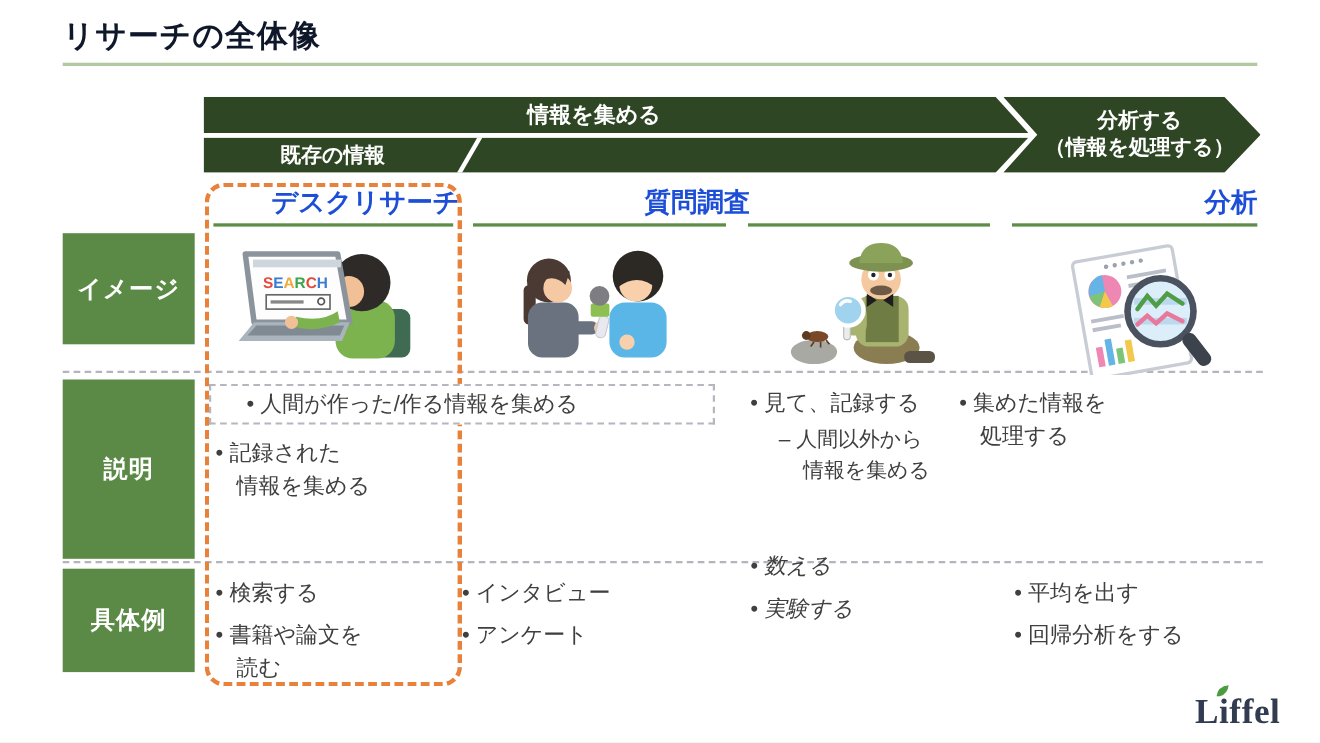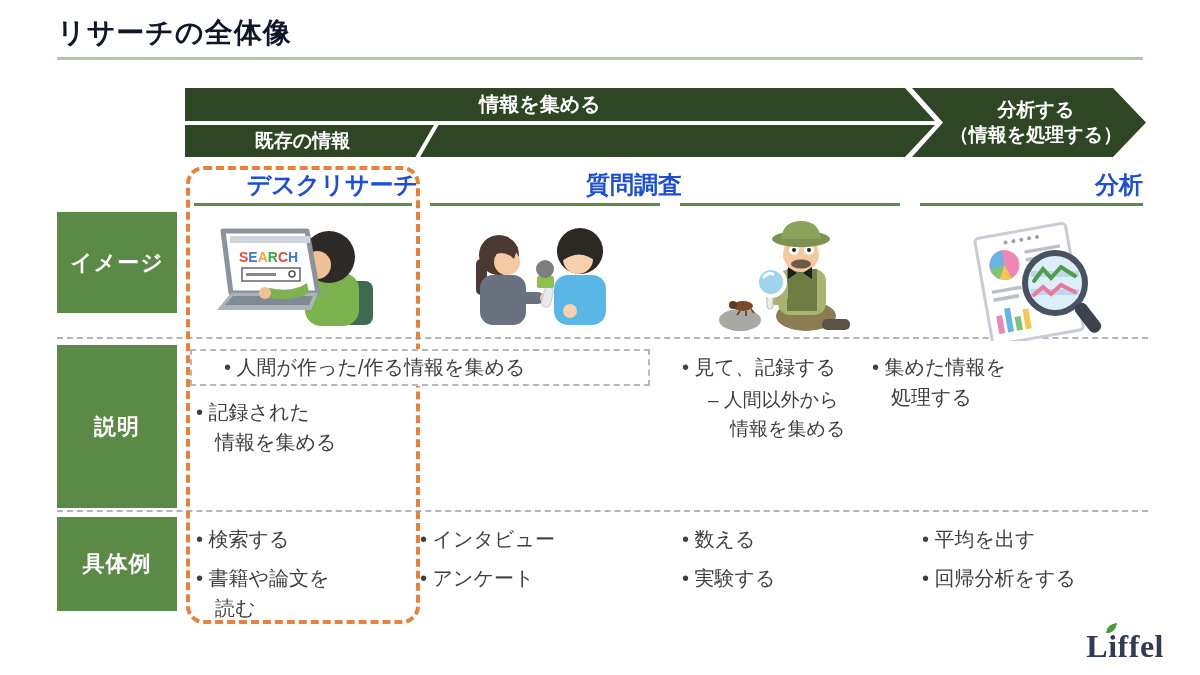--- a/index.html
+++ b/index.html
@@ -55,21 +55,21 @@
   
   .shared-box { position:absolute; left:190px; top:349px; width:460px; height:37px;
     border:2px dashed #b6b6be; display:flex; align-items:center; padding-left:32px;
     font-size:20px; color:#3f3f3f; background:#fff;text-align:center; }
 
   
   .cell { position:absolute; font-size:20px; color:#3f3f3f; line-height:1.5; }
   .d1 { left:196px; top:397px; width:215px; } .d2 { left:420px; top:397px; width:232px; }
   .d3 { left:682px; top:352px; width:222px; } .d4 { left:872px; top:352px; width:226px; }
   .e1 { left:196px; top:524px; width:215px; } .e2 { left:420px; top:524px; width:232px; }
-  .e3 { left:682px; top:524px; width:222px; } .e4 { left:922px; top:524px; width:226px; }
+  .e3 { left:682px; top:500px; width:222px;font-style:italic; } .e4 { left:922px; top:524px; width:226px; }
   .b { white-space:pre-line; }
   .l1 { padding-left:19px; text-indent:-19px; }
   .l2 { margin-left:26px; padding-left:22px; text-indent:-22px; margin-top:4px; font-size:19px; }
   .gap { margin-top:9px; }
 
   
   .illus { position:absolute; }
   .il1 { left:205px; top:221px; } .il2 { left:450px; top:219px; }
   .il3 { left:700px; top:219px; } .il4 { left:955px; top:221px; }
 

